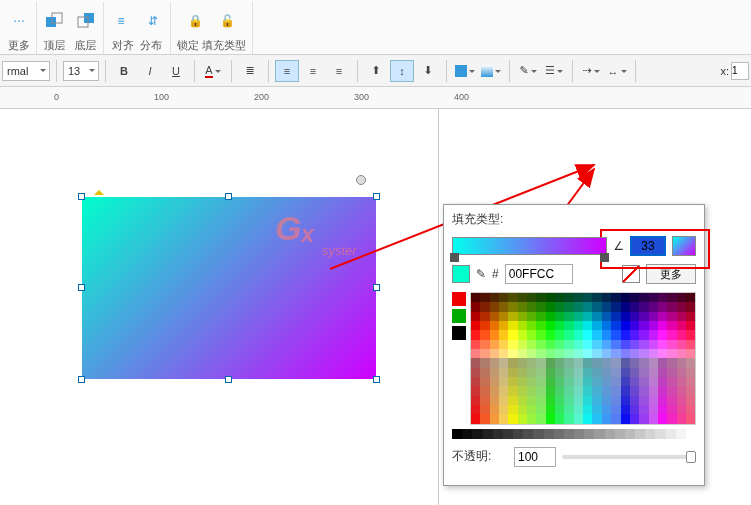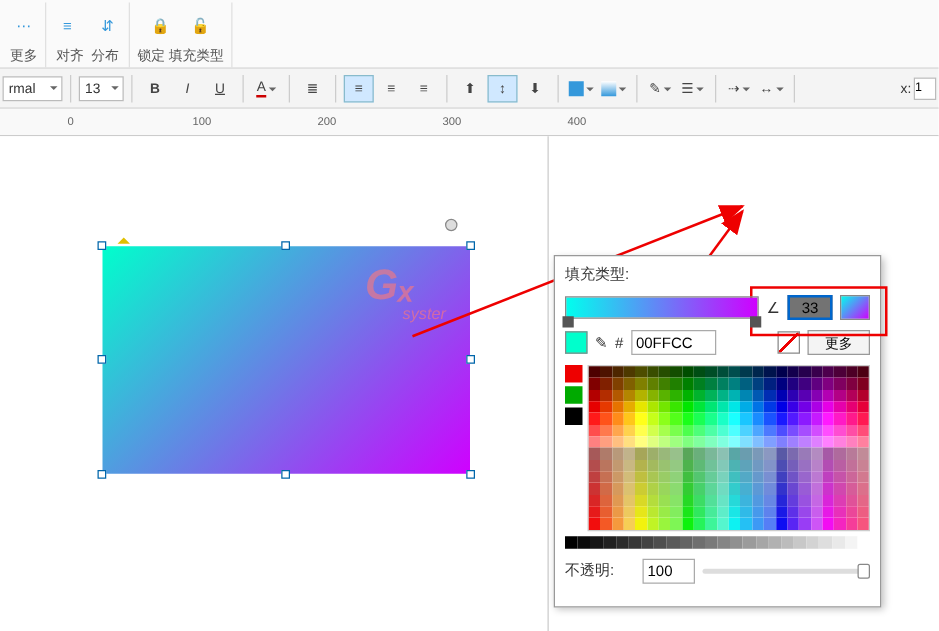--- a/index.html
+++ b/index.html
@@ -37,31 +37,31 @@
   }
   .rect-sel .h { position: absolute; width: 7px; height: 7px; background: #fff; border: 1px solid #06a; }
   .rect-sel .h.tl { left: -4px; top: -4px; } .rect-sel .h.tr { right: -4px; top: -4px; }
   .rect-sel .h.bl { left: -4px; bottom: -4px; } .rect-sel .h.br { right: -4px; bottom: -4px; }
   .rect-sel .h.tm { left: 50%; top: -4px; margin-left: -4px; }
   .rect-sel .h.bm { left: 50%; bottom: -4px; margin-left: -4px; }
   .rect-sel .h.lm { left: -4px; top: 50%; margin-top: -4px; }
   .rect-sel .h.rm { right: -4px; top: 50%; margin-top: -4px; }
   .rect-sel .rot { position: absolute; right: 10px; top: -22px; width: 10px; height: 10px; border: 1px solid #888; border-radius: 50%; background: #ddd; }
   .rect-sel .tri { position: absolute; left: 12px; top: -12px; width: 0; height: 0; border: 5px solid transparent; border-bottom-color: #e0c000; }
-  .wm { position: absolute; left: 292px; top: 100px; font-size: 34px; font-weight: bold; color: rgba(255,120,120,0.6); font-style: italic; pointer-events: none; }
+  .wm { position: absolute; left: 275px; top: 100px; font-size: 34px; font-weight: bold; color: rgba(255,120,120,0.6); font-style: italic; pointer-events: none; }
   .wm2 { position: absolute; left: 322px; top: 134px; font-size: 13px; color: rgba(255,120,120,0.6); font-style: italic; }
 
   
   .panel { position: absolute; right: 46px; top: 95px; width: 262px; background: #fff; border: 1px solid #999; box-shadow: 2px 2px 6px rgba(0,0,0,0.25); padding: 6px 8px 10px 8px; }
   .panel-row { display: flex; align-items: center; gap: 6px; margin-bottom: 8px; font-size: 12px; }
   .panel-row .rlabel { width: 56px; color: #333; }
   .panel-row select, .panel-row input[type=text] { height: 20px; border: 1px solid #aaa; font-size: 12px; padding: 0 3px; }
   .grad-bar { height: 18px; flex: 1; border: 1px solid #888; background: linear-gradient(90deg,#00ffee,#d000ff); position: relative; }
   .grad-bar .stop { position: absolute; bottom: -8px; width: 9px; height: 9px; background: #555; }
-  .angle-fld { width: 36px; height: 20px; border: 2px solid #06c; text-align: center; font-size: 12px; background: #737373; }
+  .angle-fld { width: 36px; height: 20px; border: 2px solid #06c; text-align: center; font-size: 12px; background: #1d4ed8; }
   .mini-grad-prev { width: 24px; height: 20px; border: 1px solid #888; background: linear-gradient(135deg,#00ffee,#d000ff); }
   .redbox { position: absolute; right: -6px; top: 24px; width: 110px; height: 40px; border: 2px solid #e00; pointer-events: none; }
   .hex-row input { width: 68px; }
   .swatch { width: 18px; height: 18px; border: 1px solid #888; }
   .no-fill { width: 18px; height: 18px; border: 1px solid #888; background: linear-gradient(to top left, #fff 0%, #fff 45%, #e00 45%, #e00 55%, #fff 55%); }
   .more-btn { width: 50px; height: 20px; border: 1px solid #999; background: #f4f4f4; font-size: 11px; }
   .palette { display: grid; grid-template-columns: repeat(24, 1fr); gap: 0; width: 100%; border: 1px solid #ccc; }
   .palette .c { aspect-ratio: 1; }
   .opacity-row input { width: 42px; }
   .slider { flex: 1; height: 4px; background: #ddd; border-radius: 2px; position: relative; }
@@ -80,20 +80,37 @@
 </style>
 </head>
 <body>
 
 <div class="toolbar1">
   <div class="tb-group">
     <div class="icons">
         <div class="tb-icon">⋯</div>
       </div>
     <div class="lbl">更多</div>
+  </div>
+  <div class="tb-group">
+    <div class="icons">
+      <div class="tb-icon">
+          <svg width="20" height="20">
+            <rect x="2" y="6" width="10" height="10" fill="#3498db"></rect>
+            <rect x="8" y="2" width="10" height="10" fill="none" stroke="#888"></rect>
+          </svg>
+        </div>
+      <div class="tb-icon">
+          <svg width="20" height="20">
+            <rect x="8" y="2" width="10" height="10" fill="#3498db"></rect>
+            <rect x="2" y="6" width="10" height="10" fill="none" stroke="#888"></rect>
+          </svg>
+        </div>
+    </div>
+    <div class="lbl"><span>顶层</span>&nbsp;&nbsp;&nbsp;<span>底层</span></div>
   </div>
   <div class="tb-group">
     <div class="icons">
       <div class="tb-icon">≡</div>
       <div class="tb-icon">⇵</div>
     </div>
     <div class="lbl"><span>对齐</span>&nbsp;&nbsp;<span>分布</span></div>
   </div>
   <div class="tb-group">
     <div class="icons">

